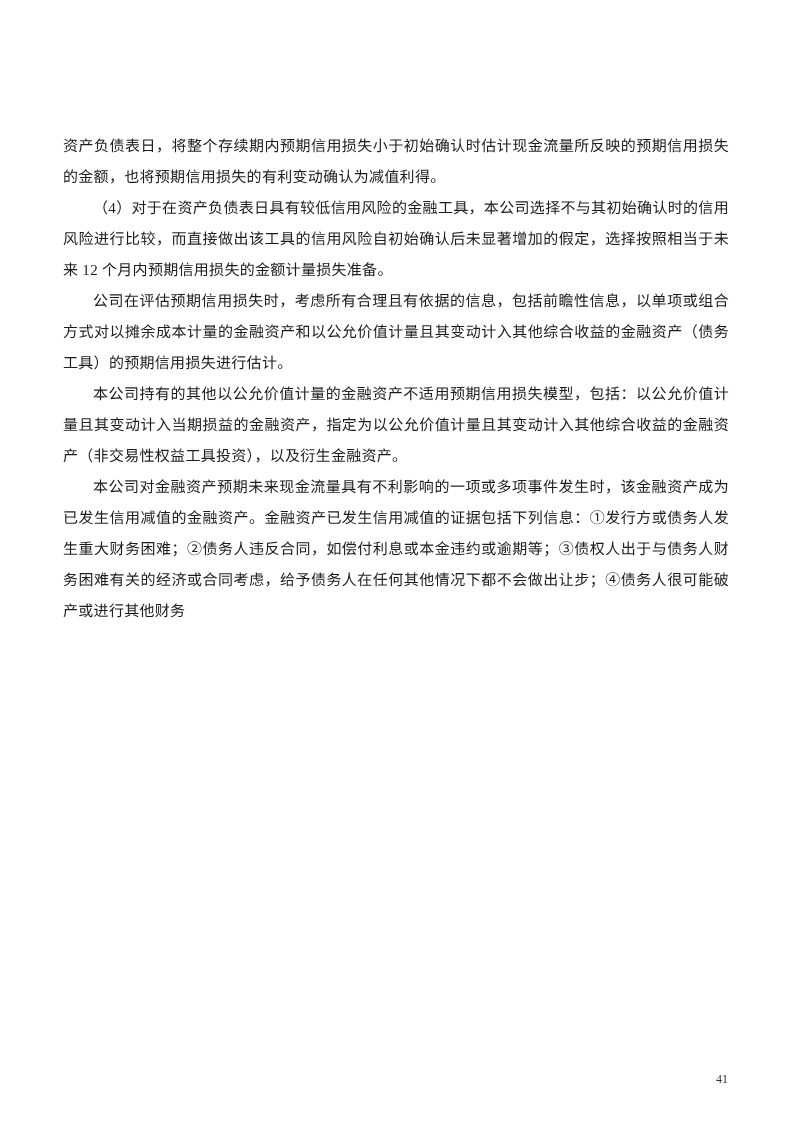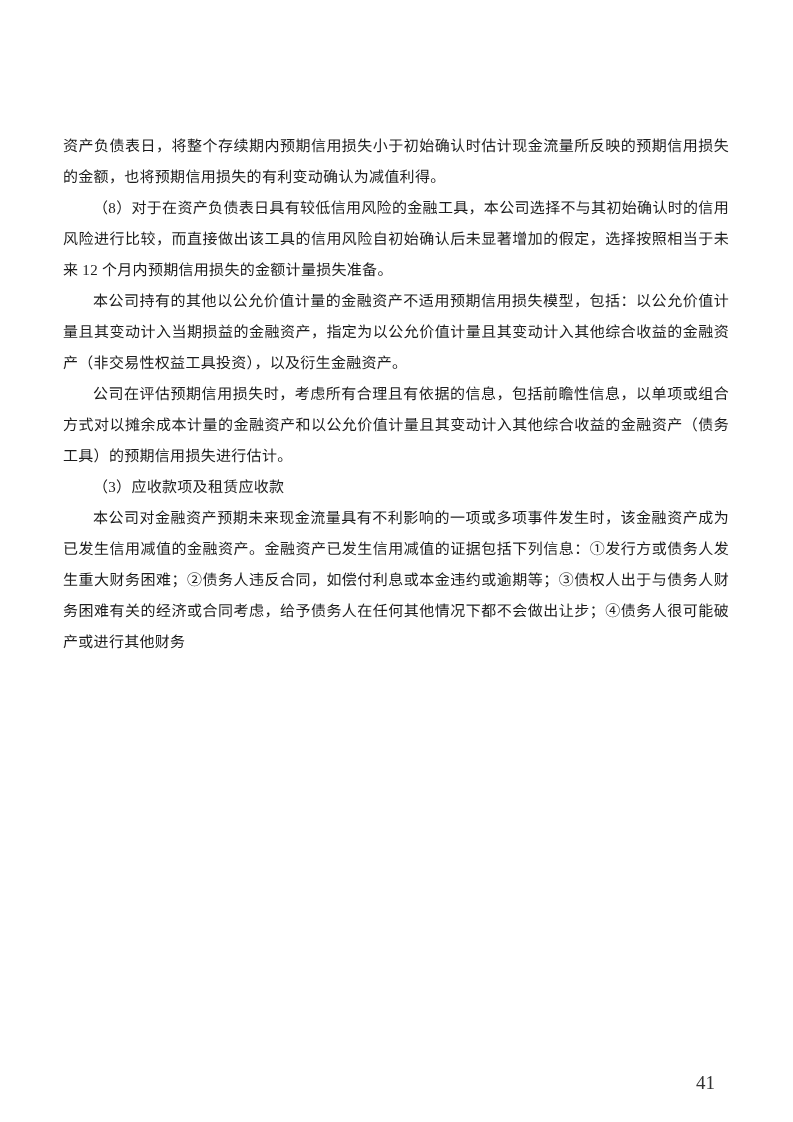--- a/index.html
+++ b/index.html
@@ -32,31 +32,30 @@
     letter-spacing: 0.3px;
   }
   .indent {
     text-indent: 2em;
   }
   .page-number {
     position: absolute;
     left: 696px;
     top: 1036px;
     width: 32px;
-    text-align: left;
-    font-size: 19px;
+    text-align: right;
+    font-size: 12px;
     color: #333333;
   }
 </style>
 </head>
 <body>
 
 <div class="page">
   <div class="content">
     <p class="para">资产负债表日，将整个存续期内预期信用损失小于初始确认时估计现金流量所反映的预期信用损失的金额，也将预期信用损失的有利变动确认为减值利得。</p>
-    <p class="para indent">（8）对于在资产负债表日具有较低信用风险的金融工具，本公司选择不与其初始确认时的信用风险进行比较，而直接做出该工具的信用风险自初始确认后未显著增加的假定，选择按照相当于未来 12 个月内预期信用损失的金额计量损失准备。</p>
+    <p class="para indent">（4）对于在资产负债表日具有较低信用风险的金融工具，本公司选择不与其初始确认时的信用风险进行比较，而直接做出该工具的信用风险自初始确认后未显著增加的假定，选择按照相当于未来 12 个月内预期信用损失的金额计量损失准备。</p>
+    <p class="para indent">公司在评估预期信用损失时，考虑所有合理且有依据的信息，包括前瞻性信息，以单项或组合方式对以摊余成本计量的金融资产和以公允价值计量且其变动计入其他综合收益的金融资产（债务工具）的预期信用损失进行估计。</p>
     <p class="para indent">本公司持有的其他以公允价值计量的金融资产不适用预期信用损失模型，包括：以公允价值计量且其变动计入当期损益的金融资产，指定为以公允价值计量且其变动计入其他综合收益的金融资产（非交易性权益工具投资），以及衍生金融资产。</p>
-    <p class="para indent">公司在评估预期信用损失时，考虑所有合理且有依据的信息，包括前瞻性信息，以单项或组合方式对以摊余成本计量的金融资产和以公允价值计量且其变动计入其他综合收益的金融资产（债务工具）的预期信用损失进行估计。</p>
-    <p class="para indent">（3）应收款项及租赁应收款</p>
     <p class="para indent">本公司对金融资产预期未来现金流量具有不利影响的一项或多项事件发生时，该金融资产成为已发生信用减值的金融资产。金融资产已发生信用减值的证据包括下列信息：①发行方或债务人发生重大财务困难；②债务人违反合同，如偿付利息或本金违约或逾期等；③债权人出于与债务人财务困难有关的经济或合同考虑，给予债务人在任何其他情况下都不会做出让步；④债务人很可能破产或进行其他财务</p>
   </div>
   <div class="page-number">41</div>
 </div>
 
 </body></html>

